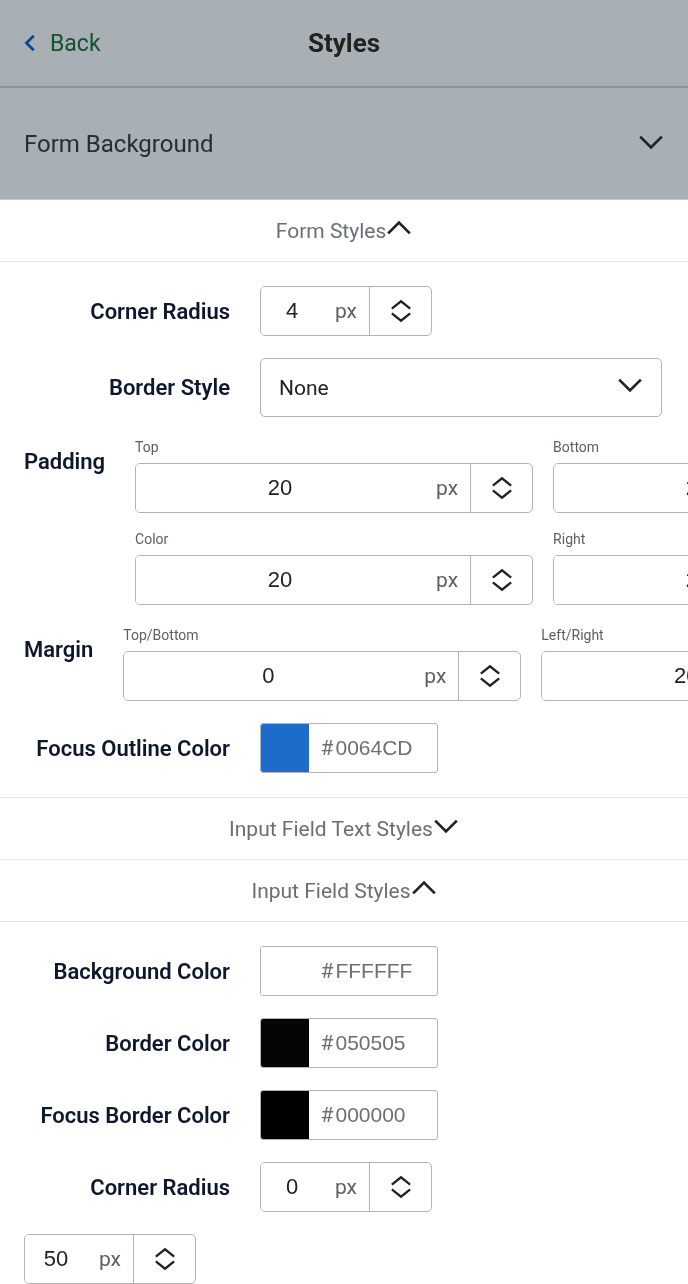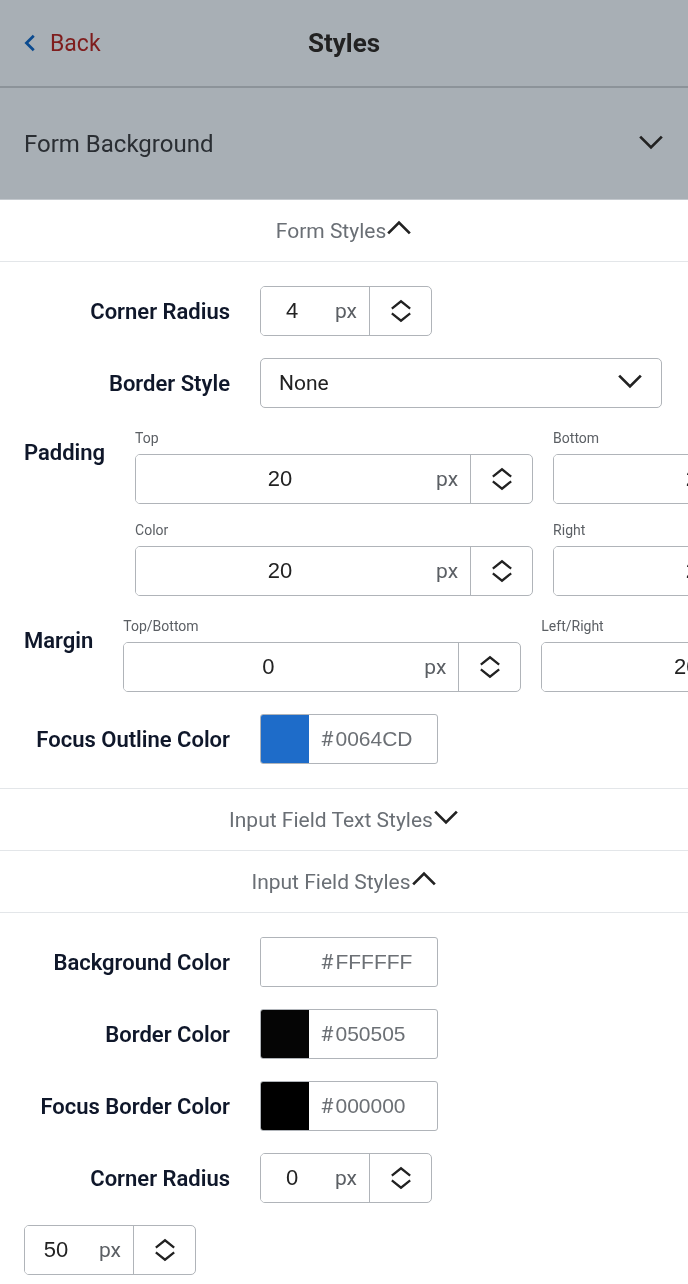--- a/index.html
+++ b/index.html
@@ -21,21 +21,21 @@
     position: relative;
   }
   .back-btn {
     position: absolute;
     left: 20px;
     top: 50%;
     transform: translateY(-50%);
     display: flex;
     align-items: center;
     gap: 8px;
-    color: #7f1d1d;
+    color: #14532d;
     font-size: 23px;
     font-weight: 400;
     cursor: pointer;
   }
   .back-btn svg { width: 22px; height: 28px; }
   .title {
     font-size: 26px;
     font-weight: 700;
     color: #222;
   }
@@ -124,21 +124,21 @@
     align-items: center;
     justify-content: center;
     gap: 0px;
     cursor: pointer;
   }
   .spin-btns svg { width: 22px; height: 12px; }
   .select {
     display: flex;
     align-items: center;
     justify-content: space-between;
-    height: 50px;
+    height: 59px;
     width: 402px;
     border: 1px solid #b0b4b9;
     border-radius: 5px;
     padding: 0 18px;
     font-size: 21px;
     color: #222;
     cursor: pointer;
     background: #fff;
   }
   .color-box {

